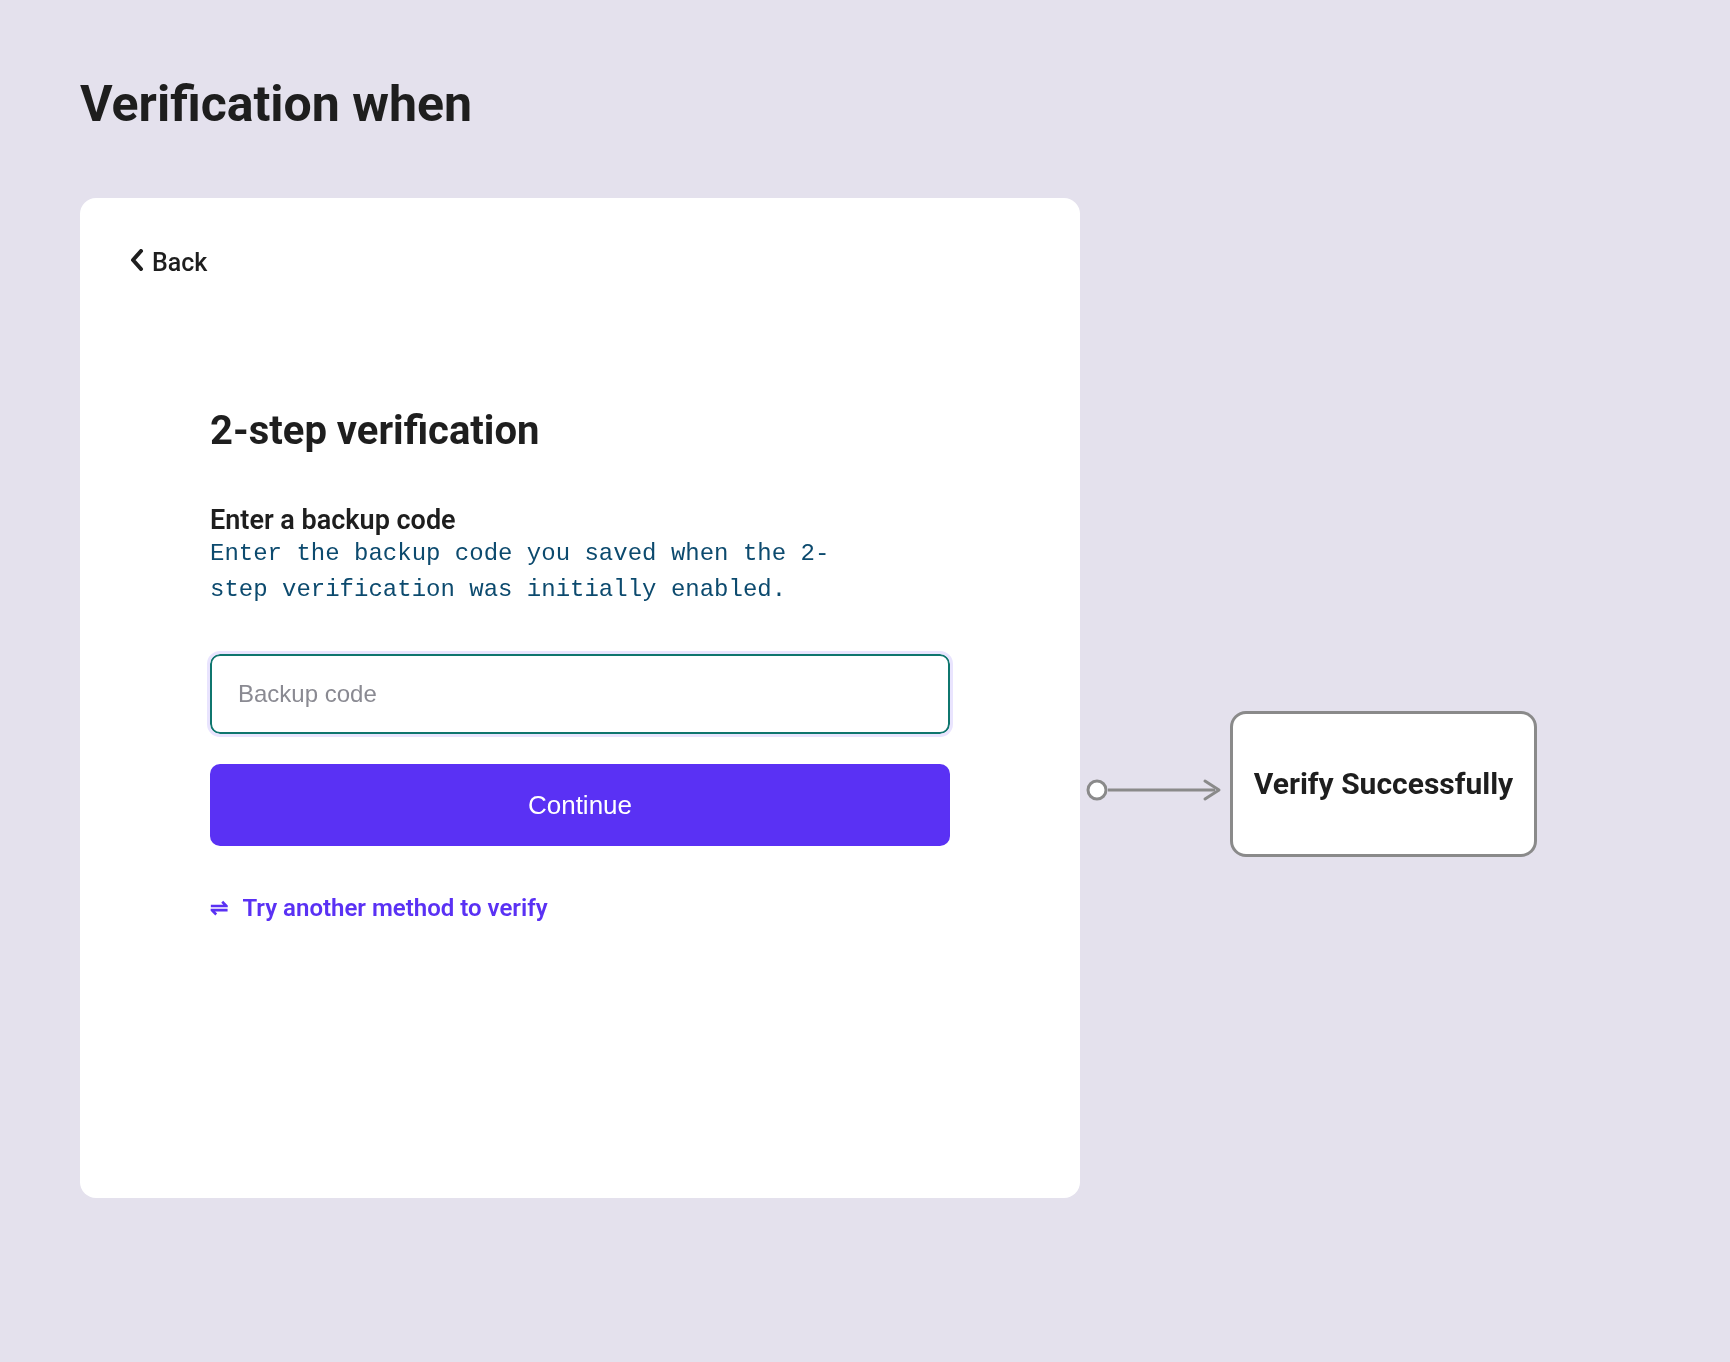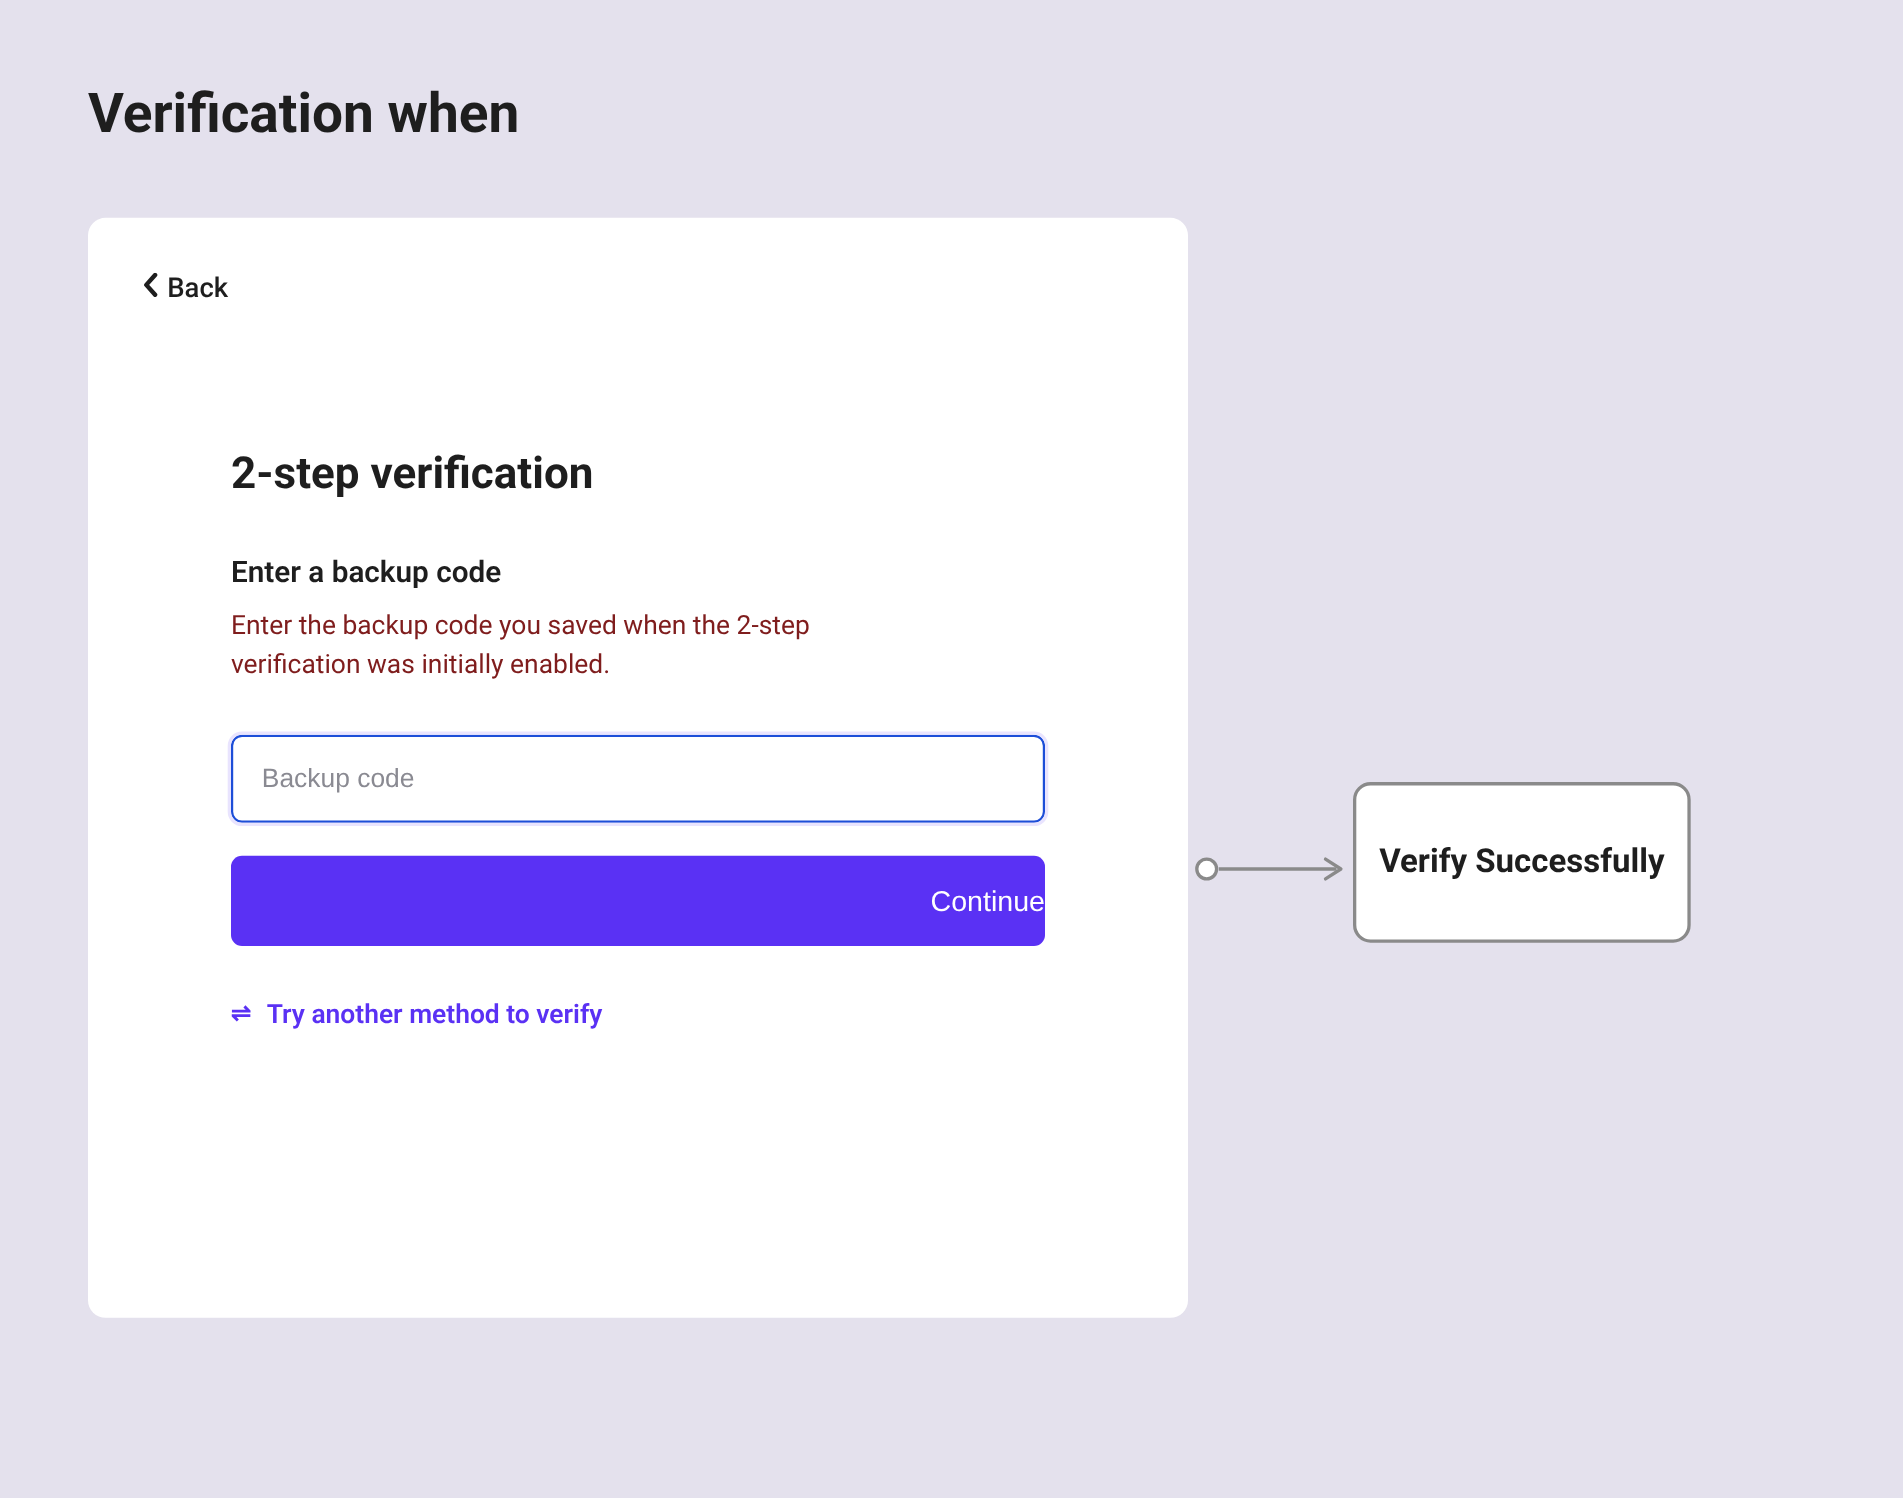--- a/index.html
+++ b/index.html
@@ -55,53 +55,52 @@
       font-weight: 700;
       color: #1E1E1E;
     }
     .h2 {
       margin-top: 50px;
       font-size: 27px;
       font-weight: 600;
       color: #1E1E1E;
     }
     .desc {
-      margin-top: 14px;
       font-size: 24px;
       line-height: 1.5;
-      color: #7f1d1d;
+      color: #0c4a6e;
       max-width: 630px;
+      font-family: Liberation Mono, monospace;
     }
     .code-input {
       margin-top: 46px;
       width: 100%;
       height: 80px;
       border-radius: 10px;
-      border: 2px solid #1d4ed8;
+      border: 2px solid #0f766e;
       outline: 3px solid #E9E4FE;
       padding: 0 26px;
       font-size: 24px;
       color: #1E1E1E;
       background: #fff;
     }
     .code-input::placeholder {
       color: #8A8A92;
     }
     .continue-btn {
       margin-top: 30px;
       width: 100%;
       height: 82px;
       border: none;
       border-radius: 10px;
       background: #5A31F4;
       color: #fff;
       font-size: 26px;
       font-weight: 500;
       cursor: pointer;
-      text-align: right;
     }
     .alt-method {
       margin-top: 48px;
       display: inline-flex;
       align-items: center;
       gap: 14px;
       color: #5A31F4;
       font-size: 24px;
       font-weight: 600;
       cursor: pointer;

